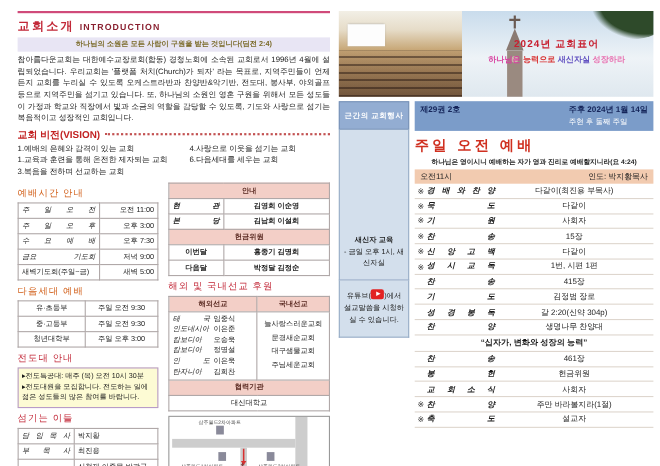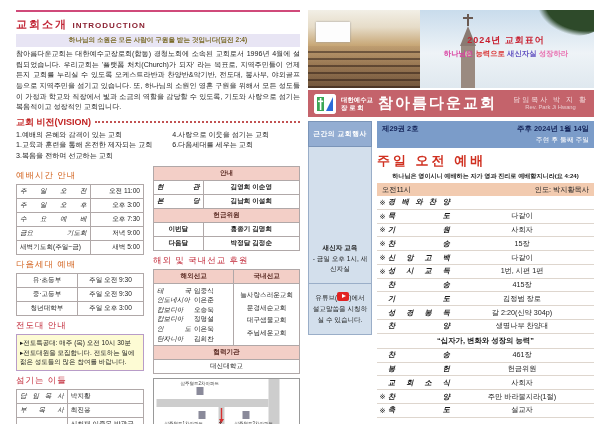--- a/index.html
+++ b/index.html
@@ -70,21 +70,21 @@
   .rside-box1{background:#d3dfec;border:1px solid #9aaec8;border-top:none;height:136px;position:relative;}
   .event{position:absolute;left:2px;right:2px;bottom:8px;text-align:center;line-height:1.6;}
   .ev-t{font-weight:bold;}
   .rside-box2{background:#d3dfec;border:1px solid #9aaec8;border-top:none;padding:8px 3px;line-height:1.7;text-align:center;}
   .yt{display:inline-block;width:12px;height:9px;background:#e22222;border-radius:2px;vertical-align:-1px;position:relative;}
   .yt:after{content:"";position:absolute;left:4.5px;top:2px;border-left:4px solid #fff;
             border-top:2.5px solid transparent;border-bottom:2.5px solid transparent;}
   .rmain{flex:1;min-width:0;}
   .issue-bar{background:#7b9cc9;display:flex;justify-content:space-between;align-items:flex-start;padding:3px 5px;height:21px;}
   .vol{color:#15255a;font-weight:bold;font-size:7.4px;}
-  .iss-r{text-align:right;}
+  .iss-r{}
   .date{color:#15255a;font-weight:bold;font-size:7.4px;}
   .sunday{color:#fff;font-size:6.8px;margin-top:1px;}
   .svc-title{color:#d03020;font-weight:bold;font-size:13px;letter-spacing:3px;text-align:left;margin:4px 0 2px;}
   .svc-verse{font-size:6.1px;font-weight:bold;text-align:center;margin-bottom:2px;color:#222;}
   .time-bar{background:#f2cbb0;display:flex;justify-content:space-between;font-size:7.2px;padding:1.5px 5px;color:#222;}
   .svc-rows{font-size:7.2px;}
   .svc-row{display:flex;align-items:center;padding:1.4px 0;border-bottom:1px solid #ded6ce;}
   .star{width:11px;text-align:center;flex:none;color:#333;}
   .olab{width:62px;flex:none;font-weight:bold;}
   .oval{flex:1;text-align:center;white-space:nowrap;}
@@ -318,38 +318,20 @@
           <div class="sl2">
             <span class="c1">하나님은</span>
             <span class="c2">능력으로</span>
             <span class="c3">새신자실</span>
             <span class="c4">성장하라</span>
           </div>
         </div>
       </div>
     </div>
 
-    <div class="banner">
-      <svg class="logo" viewBox="0 0 22 20">
-        <rect x="0" y="0" width="22" height="20" rx="3" fill="#ffffff"></rect>
-        <rect x="3" y="3" width="7" height="14" fill="#3aa655"></rect>
-        <rect x="5.8" y="4" width="1.6" height="12" fill="#ffffff"></rect>
-        <rect x="4" y="6.5" width="5.2" height="1.6" fill="#ffffff"></rect>
-        <polygon points="12,17 19,3 19,17" fill="#2a6ad8"></polygon>
-      </svg>
-      <div class="denom">
-        <div>대한예수교</div>
-        <div>장 로 회</div>
-      </div>
-      <div class="church-name">참아름다운교회</div>
-      <div class="pastor">
-        <div class="pk">담임목사 박 지 황</div>
-        <div class="pen">Rev. Park Ji Hwang</div>
-      </div>
-    </div>
 
     <div class="rp-body">
       <div class="rside">
         <div class="rside-hd">근간의 교회행사</div>
         <div class="rside-box1">
           <div class="event">
             <div class="ev-t">새신자 교육</div>
             <div>- 금일 오후 1시, 새신자실</div>
           </div>
         </div>
@@ -371,20 +353,21 @@
         <div class="svc-verse">하나님은 영이시니 예배하는 자가 영과 진리로 예배할지니라(요 4:24)</div>
         <div class="time-bar">
           <span>오전11시</span>
           <span>인도: 박지황목사</span>
         </div>
 
         <div class="svc-rows">
           <div class="svc-row">
               <span class="star">※</span>
               <span class="olab just">경 배 와 찬 양</span>
+              <span class="oval">다같이(최진용 부목사)</span>
             </div>
           <div class="svc-row">
               <span class="star">※</span>
               <span class="olab just">묵 도</span>
               <span class="oval">다같이</span>
             </div>
           <div class="svc-row">
               <span class="star">※</span>
               <span class="olab just">기 원</span>
               <span class="oval">사회자</span>

